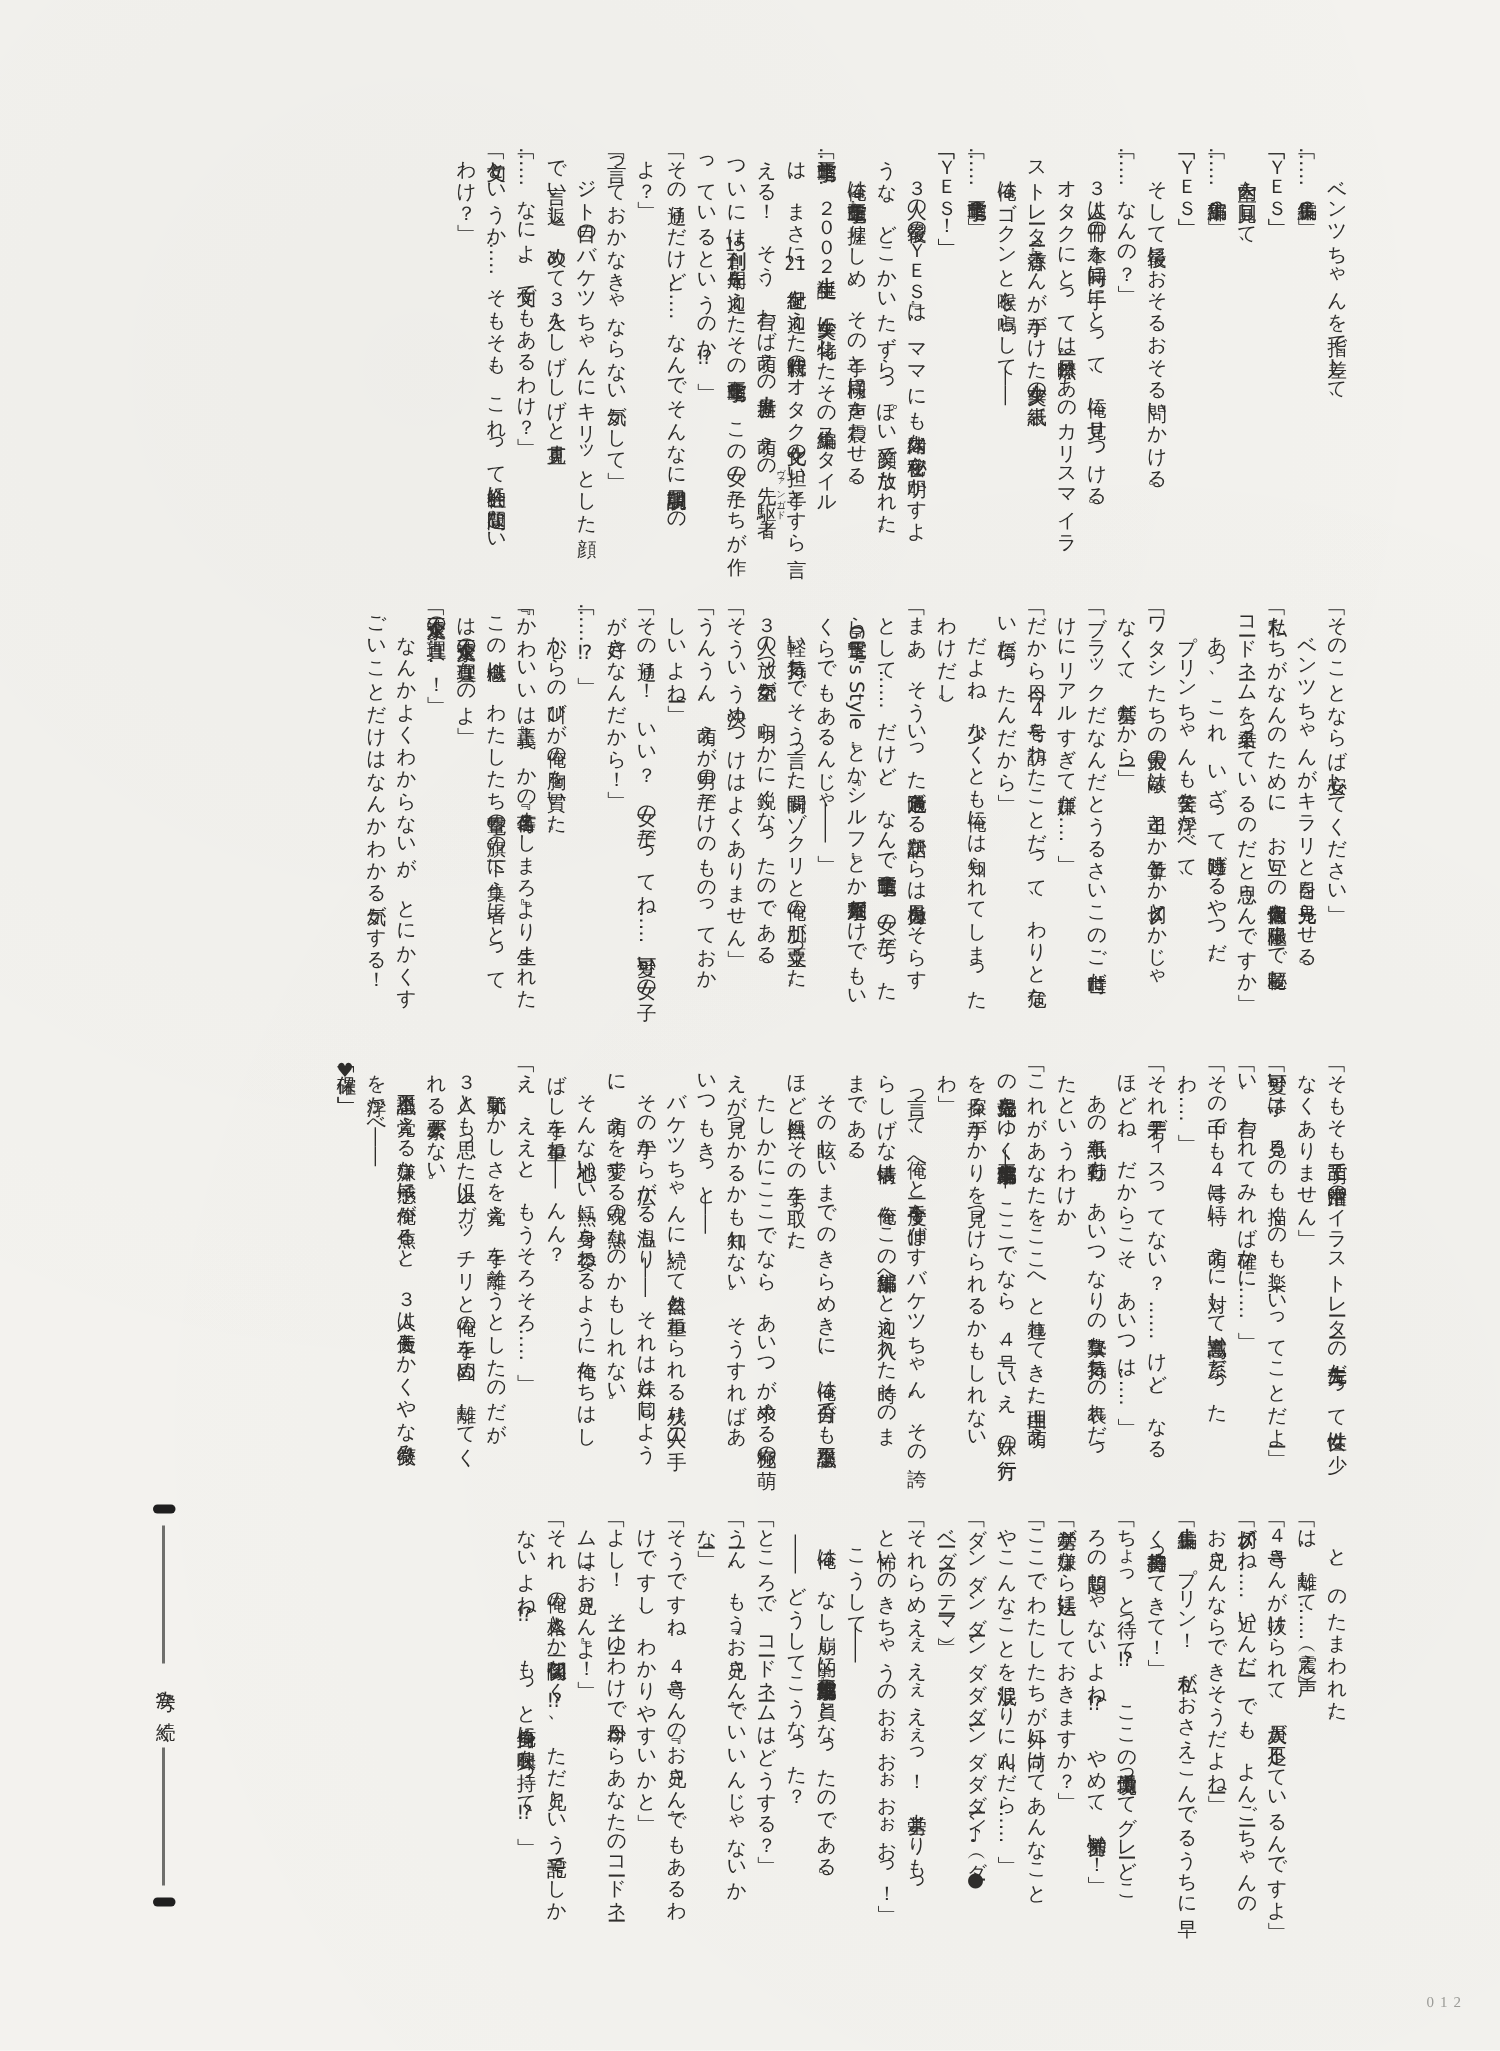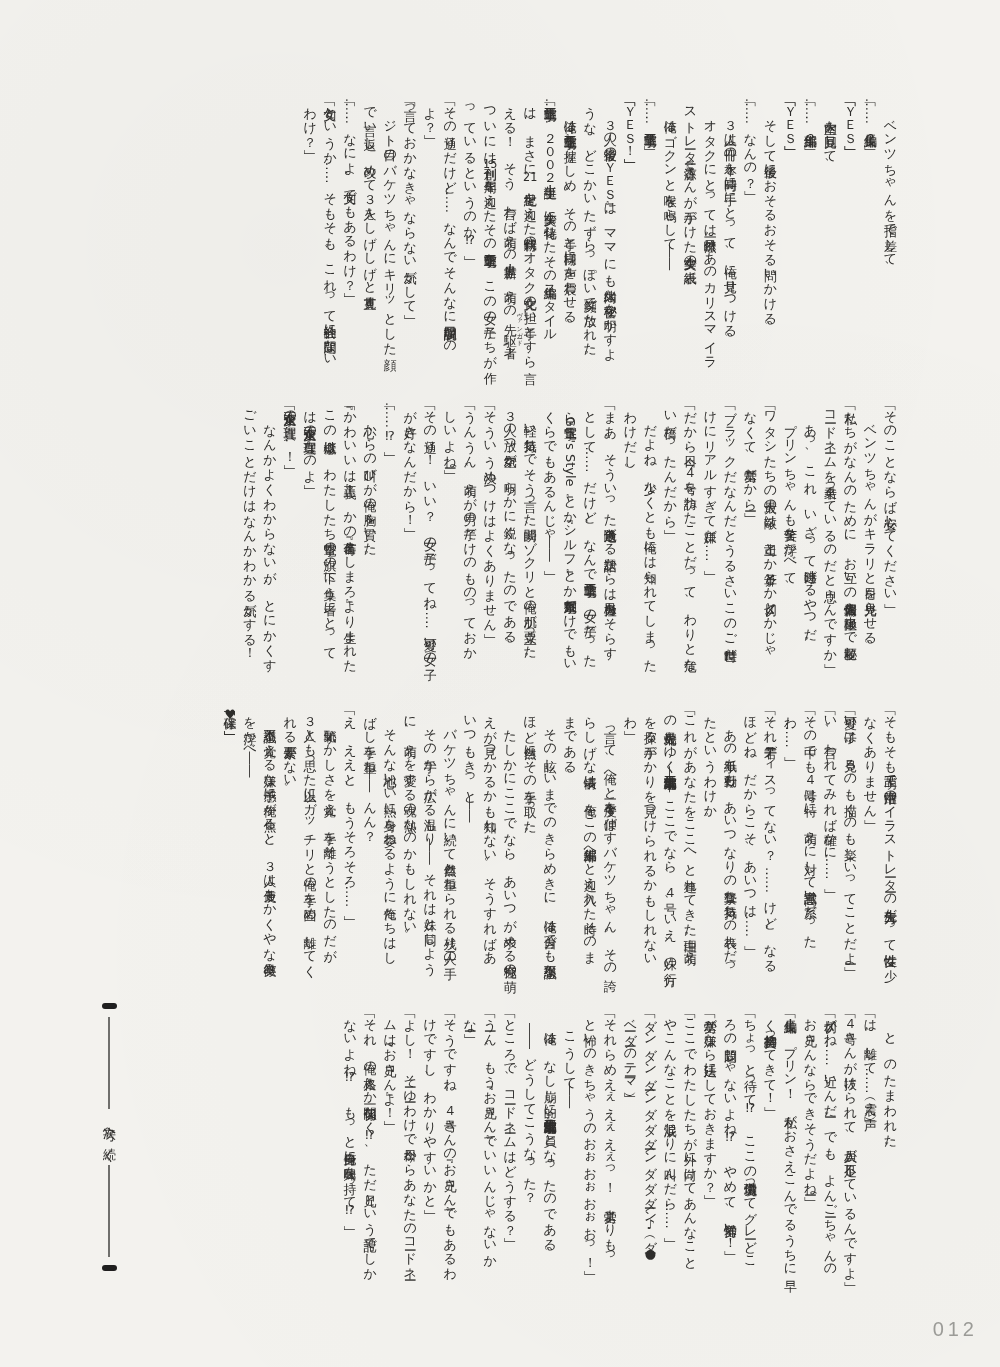--- a/index.html
+++ b/index.html
@@ -41,24 +41,24 @@
   .continue-label{
     writing-mode:vertical-rl;
     font-size:13px;
     letter-spacing:2px;
     color:var(--ink,#2e2d2b);
     flex:0 0 auto;
   }
   .page-number{
     position:absolute;
     right:22px;bottom:26px;
-    font-size:20px;
+    font-size:10px;
     letter-spacing:4px;
     color:var(--pagenum,#9b9b97);
-    font-family:Liberation Sans, sans-serif;
+    font-family:Liberation Serif, serif;
   }
 </style>
 </head>
 <body>
 
 <div class="page" style="--paper: #f3f2ee; --ink: #2e2d2b; --pagenum: #9b9b97;">
 
   <section class="band" id="band1">
       <p>　ベンツちゃんを指で差して、</p>
       <p>「……編集長？」</p>

